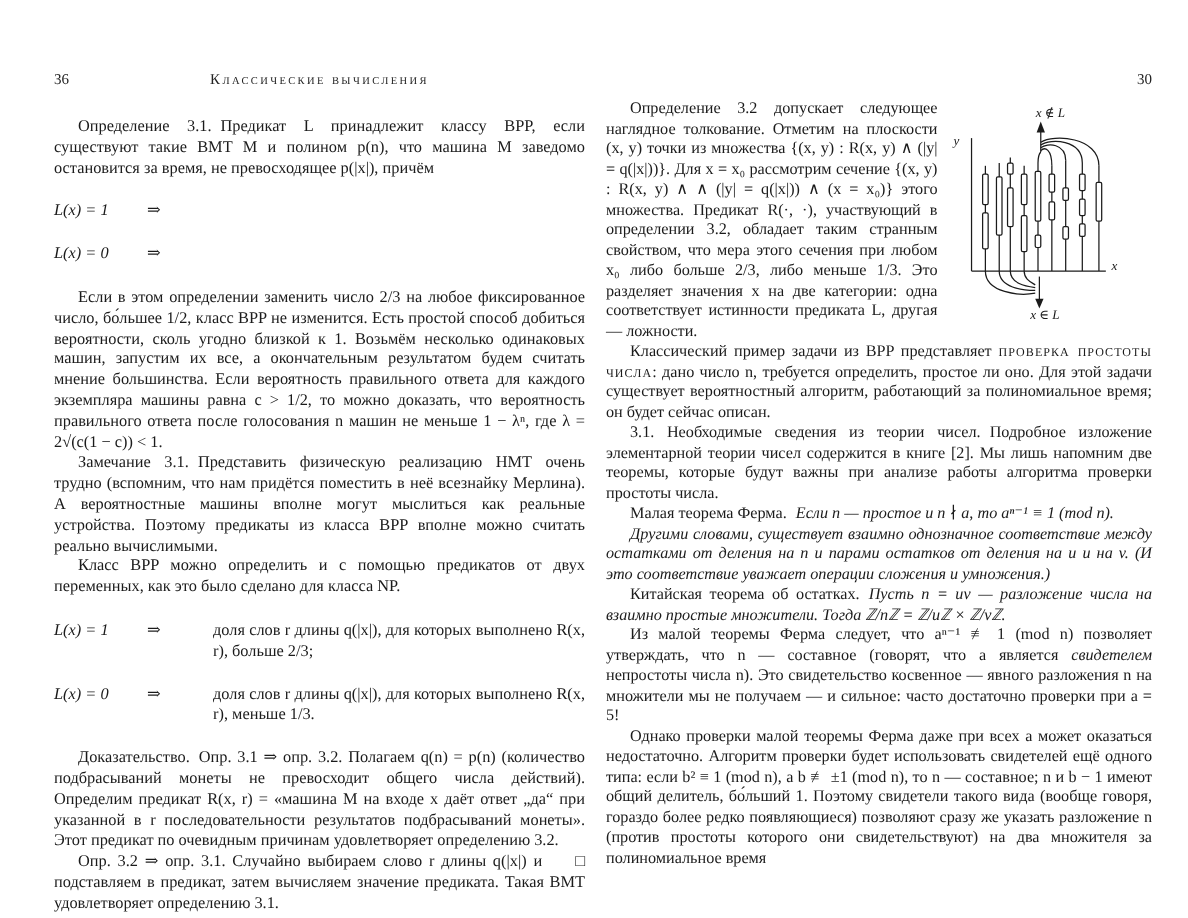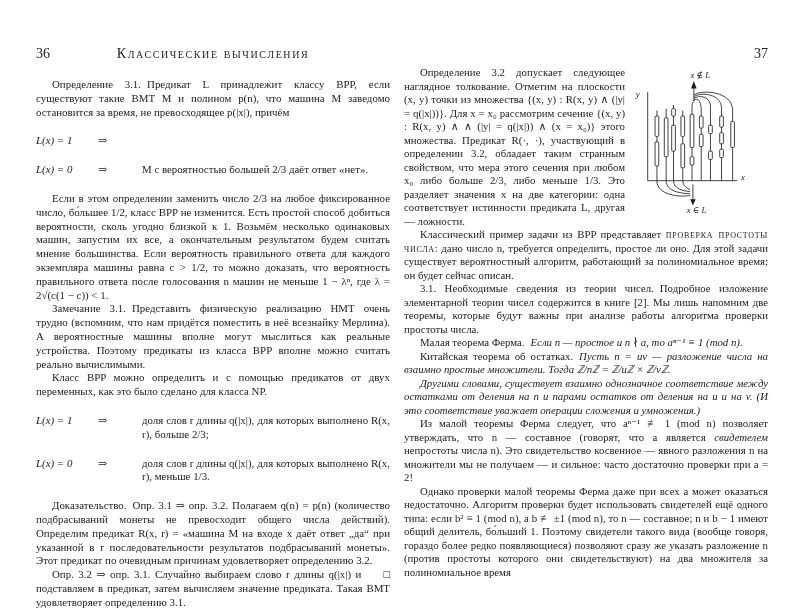--- a/index.html
+++ b/index.html
@@ -7,21 +7,21 @@
     position:relative; width:792px; height:612px; background:#ffffff;
     font-family:"Liberation Serif","DejaVu Serif",serif; color:#1b1b1b;
     overflow:hidden;
   }
   .page { position:absolute; top:48px; text-align:justify; }
   .page-left  { left:36px;  width:354px; font-size:10.9px; line-height:13.8px; }
   .page-right { left:404px; width:364px; font-size:10.8px; line-height:13.5px; }
 
   .runhead {
     position:relative; text-align:center; font-variant:small-caps;
-    letter-spacing:1.6px; font-size:14px; line-height:12px; margin-bottom:18px;
+    letter-spacing:1.6px; font-size:10px; line-height:12px; margin-bottom:18px;
     color:#222;
   }
   .runhead .pagenum { position:absolute; top:0; font-variant:normal; letter-spacing:0; }
   .pagenum-left  { left:0; }
   .pagenum-right { right:0; }
 
   p.para { margin:0; text-indent:16px; }
   .gap { margin-top:4px; }
   .lead { font-weight:normal; margin-right:6px; }
   .it { font-style:italic; }
@@ -59,21 +59,20 @@
     <p class="para"><span class="lead">Определение 3.1.</span><span>Предикат L принадлежит классу BPP, если существуют такие ВМТ M и полином p(n), что машина M заведомо остановится за время, не превосходящее p(|x|), причём</span></p>
 
     <div class="eqblock">
       <div class="eqrow">
         <span class="eq-lhs">L(x) = 1</span>
         <span class="eq-arrow">⇒</span>
       </div>
       <div class="eqrow">
         <span class="eq-lhs">L(x) = 0</span>
         <span class="eq-arrow">⇒</span>
-        <span class="eq-rhs">M с вероятностью большей 2/3 даёт ответ «нет».</span>
       </div>
     </div>
 
     <p class="para gap">Если в этом определении заменить число 2/3 на любое фиксированное число, бо́льшее 1/2, класс BPP не изменится. Есть простой способ добиться вероятности, сколь угодно близкой к 1. Возьмём несколько одинаковых машин, запустим их все, а окончательным результатом будем считать мнение большинства. Если вероятность правильного ответа для каждого экземпляра машины равна c &gt; 1/2, то можно доказать, что вероятность правильного ответа после голосования n машин не меньше 1 − λⁿ, где λ = 2√(c(1 − c)) &lt; 1.</p>
 
     <p class="para gap"><span class="lead">Замечание 3.1.</span><span>Представить физическую реализацию НМТ очень трудно (вспомним, что нам придётся поместить в неё всезнайку Мерлина). А вероятностные машины вполне могут мыслиться как реальные устройства. Поэтому предикаты из класса BPP вполне можно считать реально вычислимыми.</span></p>
 
     <p class="para gap">Класс BPP можно определить и с помощью предикатов от двух переменных, как это было сделано для класса NP.</p>
 
 
@@ -91,21 +90,21 @@
     </div>
 
 
     <p class="para gap"><span class="lead">Доказательство.</span><span>Опр. 3.1 ⇒ опр. 3.2. Полагаем q(n) = p(n) (количество подбрасываний монеты не превосходит общего числа действий). Определим предикат R(x, r) = «машина M на входе x даёт ответ „да“ при указанной в r последовательности результатов подбрасываний монеты». Этот предикат по очевидным причинам удовлетворяет определению 3.2.</span></p>
 
     <p class="para"><span class="qed">□</span><span>Опр. 3.2 ⇒ опр. 3.1. Случайно выбираем слово r длины q(|x|) и подставляем в предикат, затем вычисляем значение предиката. Такая ВМТ удовлетворяет определению 3.1.</span></p>
   </div>
 
   <div class="page page-right">
     <div class="runhead">
-      <span class="pagenum pagenum-right">37</span>
+      <span class="pagenum pagenum-right">30</span>
     </div>
 
     <div class="clearblock">
       <div class="figure">
         <svg viewBox="0 0 130 158" width="120" height="146">
 
           <text x="74" y="11" text-anchor="middle">x ∉ L</text>
           <line class="fig-stroke" x1="67" y1="36" x2="67" y2="20"></line>
           <polygon points="67,14 64,22 70,22" fill="#1b1b1b"></polygon>
 
@@ -160,22 +159,22 @@
       </div>
       <p class="para">Определение 3.2 допускает следующее наглядное толкование. Отметим на плоскости (x, y) точки из множества {(x, y) : R(x, y) ∧ (|y| = q(|x|))}. Для x = x₀ рассмотрим сечение {(x, y) : R(x, y) ∧ ∧ (|y| = q(|x|)) ∧ (x = x₀)} этого множества. Предикат R(·, ·), участвующий в определении 3.2, обладает таким странным свойством, что мера этого сечения при любом x₀ либо больше 2/3, либо меньше 1/3. Это разделяет значения x на две категории: одна соответствует истинности предиката L, другая — ложности.</p>
     </div>
 
     <p class="para gap"><span>Классический пример задачи из BPP представляет </span><span class="sc">проверка простоты числа</span><span>: дано число n, требуется определить, простое ли оно. Для этой задачи существует вероятностный алгоритм, работающий за полиномиальное время; он будет сейчас описан.</span></p>
 
     <p class="para gap"><span class="lead">3.1. Необходимые сведения из теории чисел.</span><span>Подробное изложение элементарной теории чисел содержится в книге [2]. Мы лишь напомним две теоремы, которые будут важны при анализе работы алгоритма проверки простоты числа.</span></p>
 
     <p class="para gap"><span class="lead">Малая теорема Ферма.</span><span class="it">Если n — простое и n ∤ a, то aⁿ⁻¹ ≡ 1 (mod n).</span></p>
 
+    <p class="para it">Другими словами, существует взаимно однозначное соответствие между остатками от деления на n и парами остатков от деления на u и на v. (И это соответствие уважает операции сложения и умножения.)</p>
+
     <p class="para gap"><span class="lead">Китайская теорема об остатках.</span><span class="it">Пусть n = uv — разложение числа на взаимно простые множители. Тогда ℤ/nℤ = ℤ/uℤ × ℤ/vℤ.</span></p>
 
-    <p class="para it">Другими словами, существует взаимно однозначное соответствие между остатками от деления на n и парами остатков от деления на u и на v. (И это соответствие уважает операции сложения и умножения.)</p>
-
-    <p class="para gap"><span>Из малой теоремы Ферма следует, что aⁿ⁻¹ ≢ 1 (mod n) позволяет утверждать, что n — составное (говорят, что a является </span><span class="it">свидетелем</span><span> непростоты числа n). Это свидетельство косвенное — явного разложения n на множители мы не получаем — и сильное: часто достаточно проверки при a = 2!</span></p>
+    <p class="para gap"><span>Из малой теоремы Ферма следует, что aⁿ⁻¹ ≢ 1 (mod n) позволяет утверждать, что n — составное (говорят, что a является </span><span class="it">свидетелем</span><span> непростоты числа n). Это свидетельство косвенное — явного разложения n на множители мы не получаем — и сильное: часто достаточно проверки при a = 5!</span></p>
 
     <p class="para">Однако проверки малой теоремы Ферма даже при всех a может оказаться недостаточно. Алгоритм проверки будет использовать свидетелей ещё одного типа: если b² ≡ 1 (mod n), а b ≢ ±1 (mod n), то n — составное; n и b − 1 имеют общий делитель, бо́льший 1. Поэтому свидетели такого вида (вообще говоря, гораздо более редко появляющиеся) позволяют сразу же указать разложение n (против простоты которого они свидетельствуют) на два множителя за полиномиальное время</p>
   </div>
 
 </div>
 
 </body></html>

